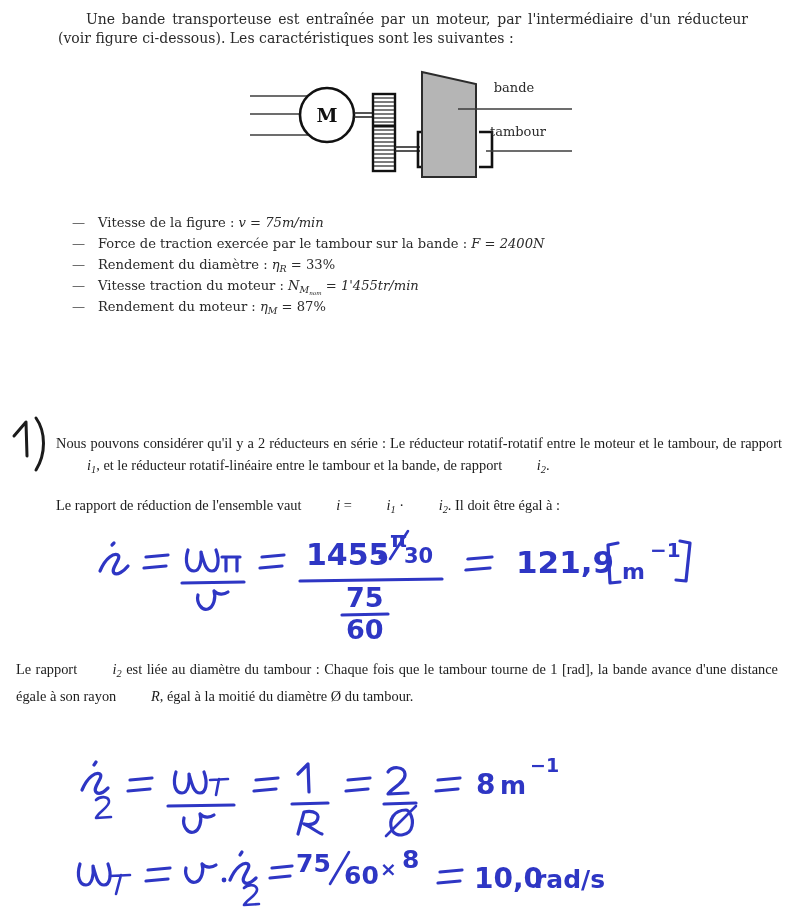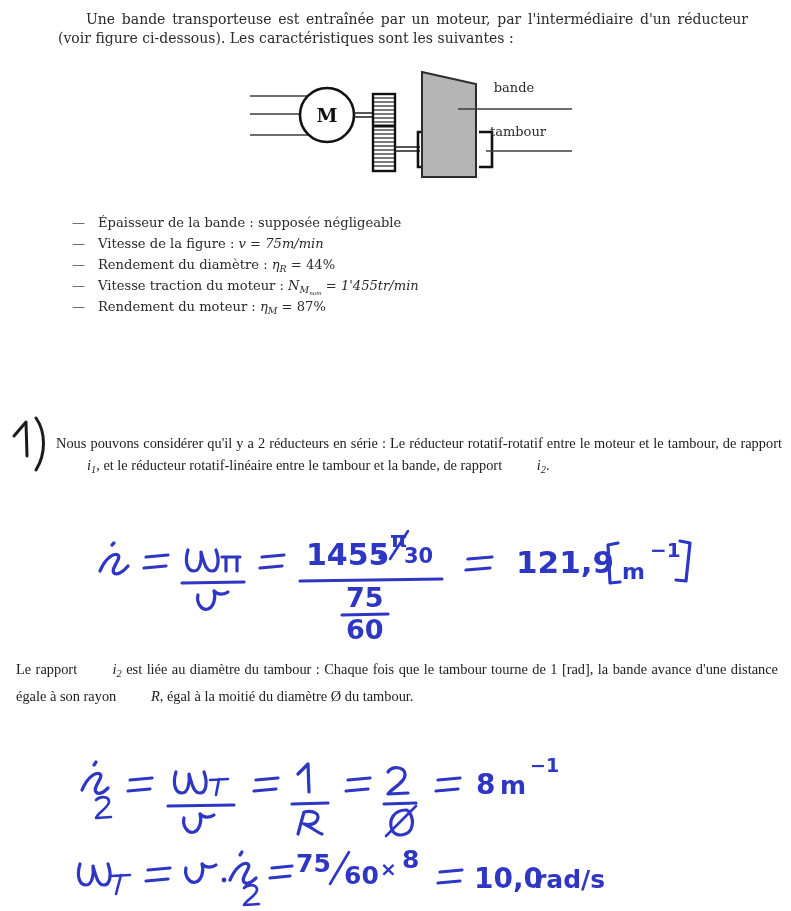--- a/index.html
+++ b/index.html
@@ -186,41 +186,42 @@
       <line x1="222" y1="47" x2="336" y2="47" stroke="#3d3d3d" stroke-width="1.5"></line>
       <line x1="250" y1="89" x2="336" y2="89" stroke="#3d3d3d" stroke-width="1.5"></line>
 
       <text x="278" y="30" text-anchor="middle" font-family="DejaVu Serif, Liberation Serif, serif" font-size="13" fill="#2a2a2a">bande</text>
       <text x="282" y="74" text-anchor="middle" font-family="DejaVu Serif, Liberation Serif, serif" font-size="13" fill="#2a2a2a">tambour</text>
     </svg>
   </div>
 
   <div class="speclist">
 
-    <div class="spec-item"><span class="spec-dash">—</span><span>Épaisseur de la bande : supposée négligeable</span></div>
 
     <div class="spec-item"><span class="spec-dash">—</span><span>Vitesse de la figure : </span><span class="mathit">v</span><span> = </span><span class="mathit">75m/min</span></div>
 
-
-    <div class="spec-item"><span class="spec-dash">—</span><span>Rendement du diamètre : </span><span class="mathit">η<span class="sub">R</span></span><span> = </span><span>44%</span></div>
+    <div class="spec-item"><span class="spec-dash">—</span><span>Force de traction exercée par le tambour sur la bande : </span><span class="mathit">F</span><span> = </span><span class="mathit">2400N</span></div>
+
+    <div class="spec-item"><span class="spec-dash">—</span><span>Rendement du diamètre : </span><span class="mathit">η<span class="sub">R</span></span><span> = </span><span>33%</span></div>
 
     <div class="spec-item"><span class="spec-dash">—</span><span>Vitesse traction du moteur : </span><span class="mathit">N<span class="sub">M<span class="subsub">nom</span></span></span><span> = </span><span class="mathit">1'455tr/min</span></div>
 
     <div class="spec-item"><span class="spec-dash">—</span><span>Rendement du moteur : </span><span class="mathit">η<span class="sub">M</span></span><span> = </span><span>87%</span></div>
   </div>
 
   <div class="hw-one">
     <svg width="46" height="62" viewBox="0 0 46 62">
       <path class="blackink" d="M 4 22 L 16 8 L 17 42"></path>
       <path class="blackink" d="M 26 4 C 36 18, 36 40, 26 56"></path>
     </svg>
   </div>
 
   <div class="para p1">Nous pouvons considérer qu'il y a 2 réducteurs en série : Le réducteur rotatif-rotatif entre le moteur et le tambour, de rapport <span class="it">i<span class="sub">1</span></span>, et le réducteur rotatif-linéaire entre le tambour et la bande, de rapport <span class="it">i<span class="sub">2</span></span>.</div>
 
+  <div class="para p2">Le rapport de réduction de l'ensemble vaut <span class="it">i</span> = <span class="it">i<span class="sub">1</span></span> · <span class="it">i<span class="sub">2</span></span>. Il doit être égal à :</div>
 
   <div class="hw hw-eq1">
     <svg width="620" height="112" viewBox="0 0 620 112">
 
       <g>
         <path class="ink" d="M 30 22 L 28 24"></path>
         <path class="ink" d="M 16 50 C 22 36, 30 32, 34 34 C 38 37, 26 48, 30 52 C 33 55, 40 50, 44 45"></path>
       </g>
 
       <g>

